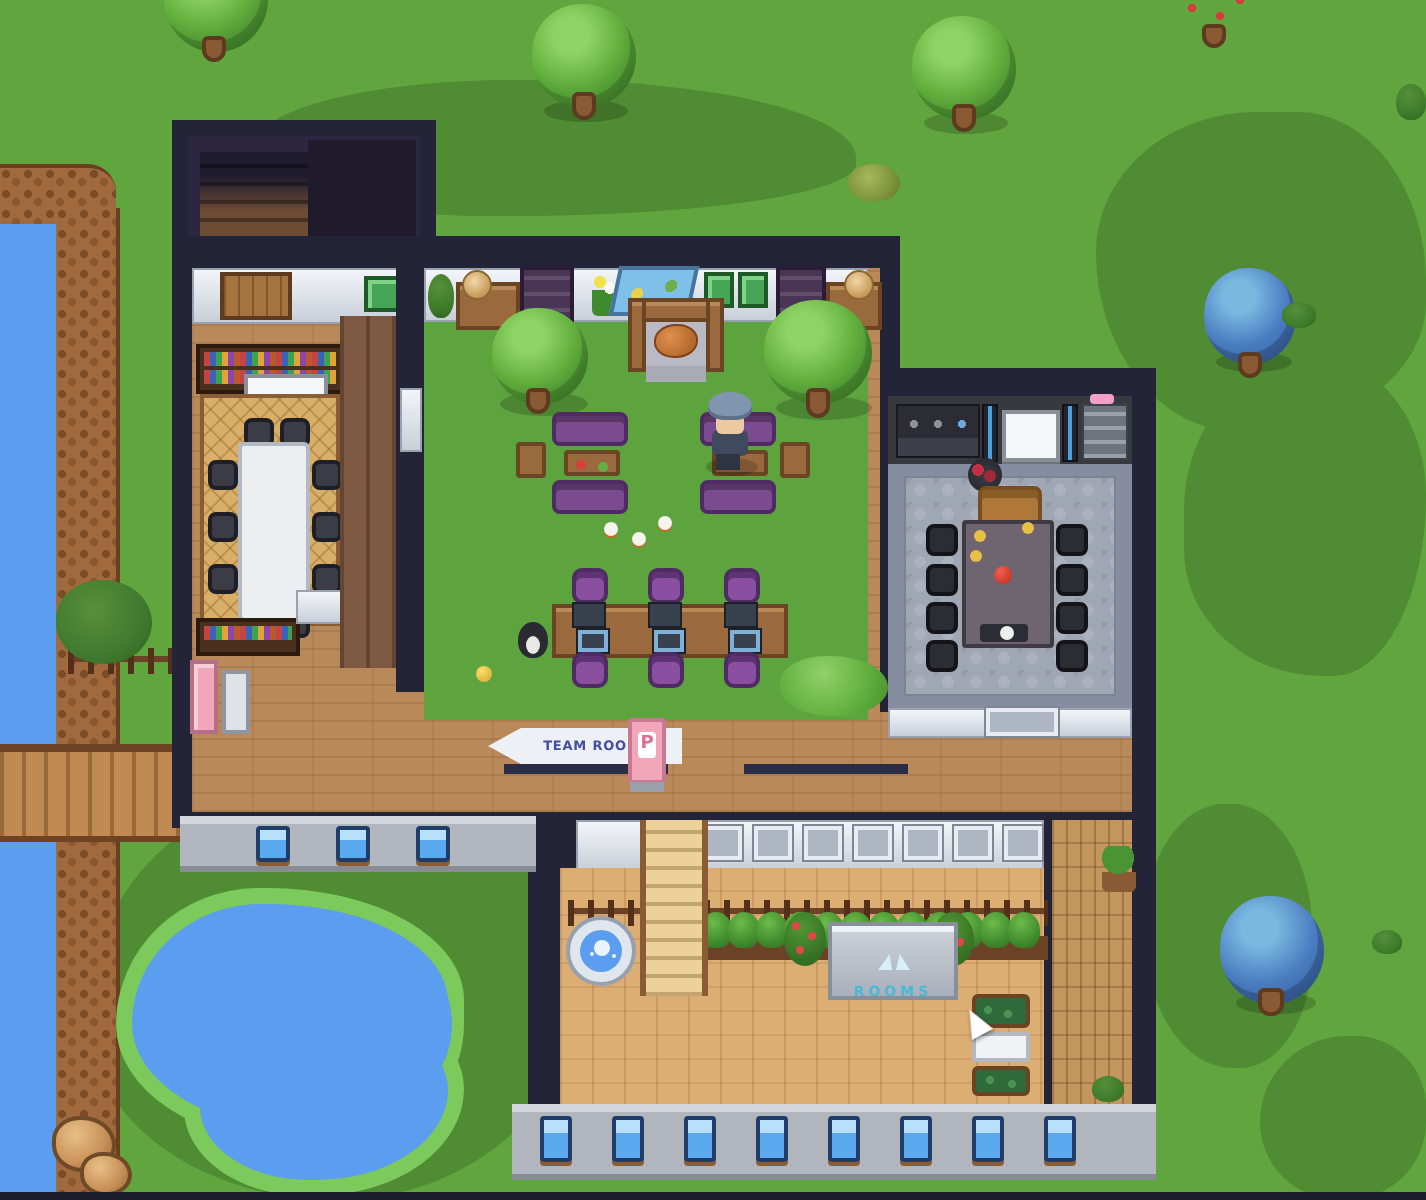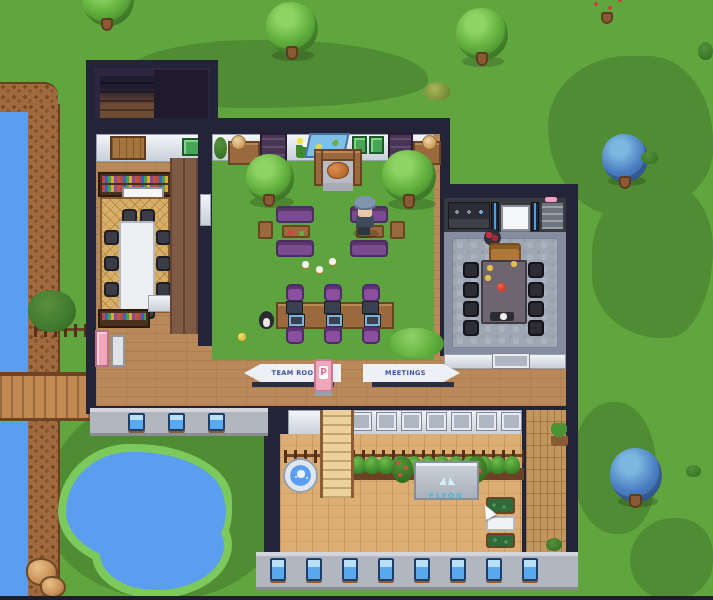--- a/index.html
+++ b/index.html
@@ -247,23 +247,20 @@
   <div class="abs silver" style="left:444px;top:354px;width:122px;height:15px;"></div>
   <div class="abs wing" style="left:493px;top:354px;width:36px;height:14px;"></div>
 
   <div class="abs" style="left:95px;top:330px;width:14px;height:37px;background:#f2a6ba;border:2px solid #b56f86;box-sizing:border-box;box-shadow:inset 2px 2px 0 #f8cdd8;"></div>
   <div class="abs" style="left:111px;top:335px;width:14px;height:32px;background:#dfe3e8;border:2px solid #8f96a2;box-sizing:border-box;"></div>
 
   <div class="abs arrow" style="left:244px;top:364px;width:97px;height:18px;clip-path:polygon(0 50%,17% 0,100% 0,100% 100%,17% 100%);">
     <span class="arrowTxt" style="padding-left:12px;">TEAM ROOMS</span>
   </div>
   <div class="abs" style="left:252px;top:382px;width:82px;height:5px;background:#2b2d44;"></div>
-  <div class="abs arrow" style="left:363px;top:364px;width:97px;height:18px;clip-path:polygon(0 0,83% 0,100% 50%,83% 100%,0 100%);">
-    <span class="arrowTxt" style="padding-right:12px;">MEETINGS</span>
-  </div>
   <div class="abs" style="left:372px;top:382px;width:82px;height:5px;background:#2b2d44;"></div>
 
   <div class="abs" style="left:314px;top:359px;width:19px;height:33px;background:#f2a6ba;border:2px solid #c87890;box-sizing:border-box;border-radius:2px;">
     <span style="position:absolute;left:3px;top:5px;width:9px;height:13px;background:#fff;border-radius:2px;color:#e06a90;font-size:9px;font-weight:bold;text-align:center;line-height:13px;">P</span>
   </div>
   <div class="abs" style="left:315px;top:391px;width:17px;height:5px;background:#9aa0aa;"></div>
 
   <div class="abs fence" style="left:284px;top:450px;width:36px;height:13px;"></div>
   <div class="abs fence" style="left:352px;top:450px;width:172px;height:13px;"></div>
   <div class="abs" style="left:352px;top:468px;width:172px;height:12px;background:#6b4226;"></div>
@@ -286,21 +283,21 @@
       <i style="left:12px;top:10px;"></i>
       <i style="left:6px;top:17px;"></i>
     </div>
   <div class="abs redB" style="left:466px;top:456px;width:21px;height:27px;">
       <i style="left:5px;top:6px;"></i>
       <i style="left:12px;top:13px;"></i>
       <i style="left:4px;top:18px;"></i>
     </div>
   <div class="abs" style="left:414px;top:461px;width:65px;height:39px;background:linear-gradient(#cdd2da,#a8b0bb);border:2px solid #878f9a;box-sizing:border-box;box-shadow:inset 0 3px 0 #eef1f5;">
     <div style="text-align:center;margin-top:7px;"><span class="wingTri" style="transform:skewX(-14deg);"></span><span class="wingTri" style="transform:skewX(14deg);"></span></div>
-    <div class="brandTxt" style="margin-top:3px;">FLYON</div>
+    <div class="brandTxt" style="margin-top:3px;">ROOMS</div>
   </div>
   <div class="abs" style="left:283px;top:458px;width:35px;height:35px;border-radius:50%;background:#dfe6ee;border:2px solid #96a0ae;box-sizing:border-box;">
     <span style="position:absolute;left:5px;top:5px;width:21px;height:21px;border-radius:50%;background:#5b9ef0;"></span>
     <span style="position:absolute;left:12px;top:10px;width:8px;height:8px;border-radius:50%;background:#eaf4fe;box-shadow:-5px 3px 0 -3px #eaf4fe,6px 4px 0 -3px #eaf4fe;"></span>
   </div>
   <div class="abs" style="left:320px;top:410px;width:34px;height:88px;background-color:#ecd29a;background-image:repeating-linear-gradient(0deg,rgba(120,80,30,.35) 0 2px,transparent 2px 9px);border-left:3px solid #8a5c34;border-right:3px solid #8a5c34;box-sizing:border-box;"></div>
   <div class="abs" style="left:486px;top:497px;width:29px;height:17px;background:#2f6b3a;border:2px solid #6b4423;box-sizing:border-box;border-radius:3px;background-image:radial-gradient(circle 2px at 6px 6px,#4a9152 0 100%,transparent 0),radial-gradient(circle 2px at 16px 8px,#4a9152 0 100%,transparent 0);"></div>
   <div class="abs" style="left:486px;top:516px;width:29px;height:15px;background:#f0f2f6;border:2px solid #b4b8c2;box-sizing:border-box;border-radius:2px;"></div>
   <div class="abs" style="left:486px;top:533px;width:29px;height:15px;background:#2f6b3a;border:2px solid #6b4423;box-sizing:border-box;border-radius:3px;background-image:radial-gradient(circle 2px at 7px 5px,#4a9152 0 100%,transparent 0),radial-gradient(circle 2px at 18px 7px,#4a9152 0 100%,transparent 0);"></div>
   <div class="abs" style="left:482px;top:504px;width:0;height:0;border-left:6px solid transparent;border-right:6px solid transparent;border-bottom:14px solid #ffffff;transform:rotate(-28deg);filter:drop-shadow(0 1px 1px rgba(0,0,0,.5));"></div>

